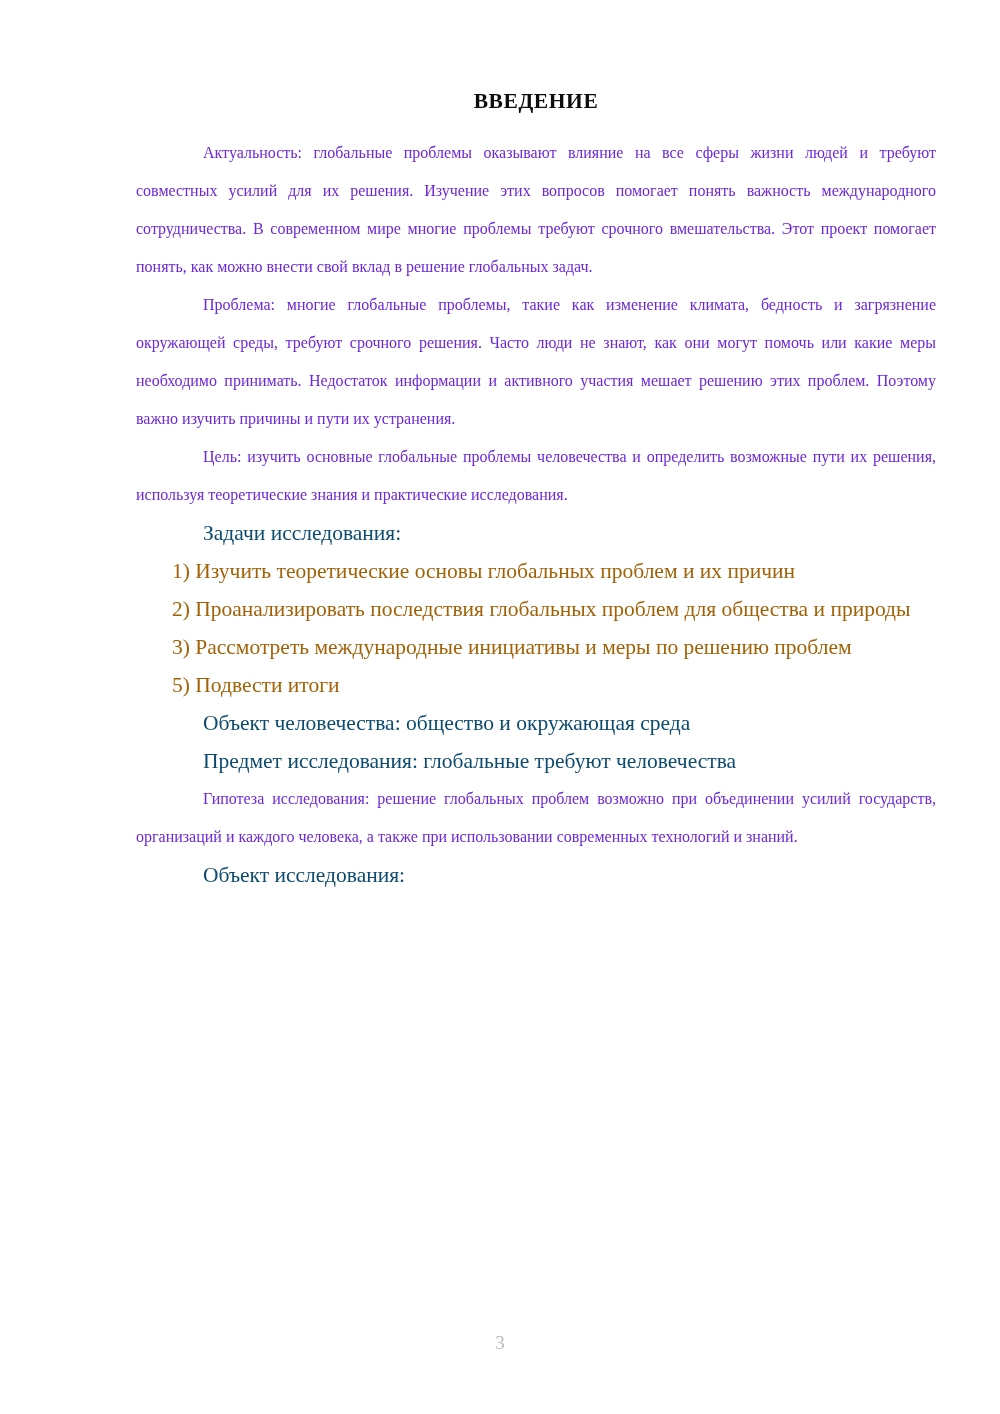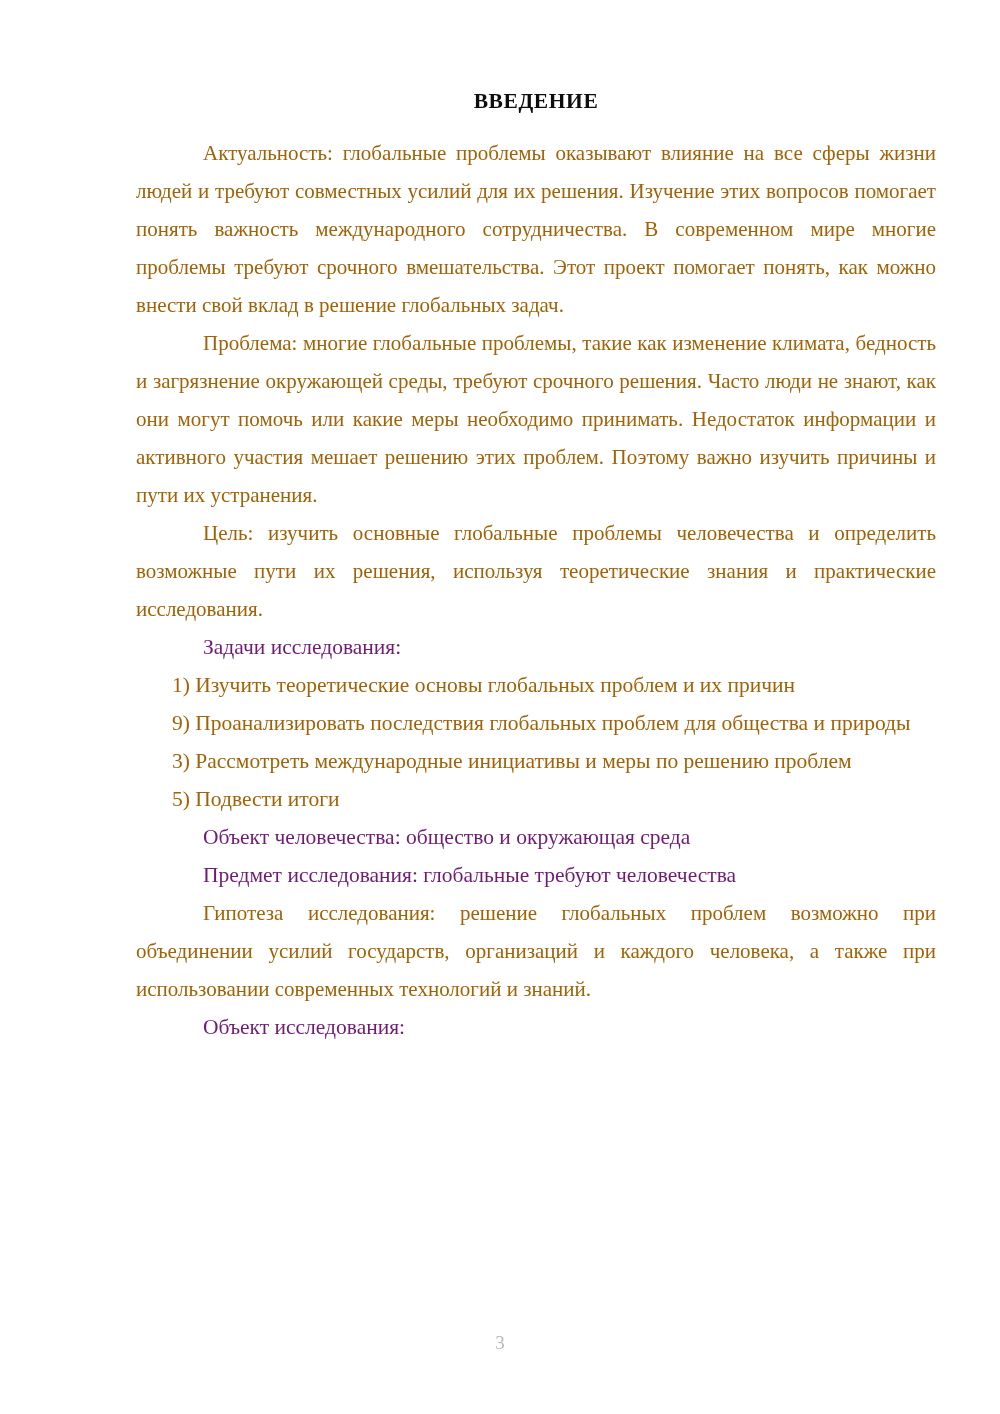--- a/index.html
+++ b/index.html
@@ -39,27 +39,27 @@
     font-size: 21.5px;
     font-weight: bold;
     text-align: center;
     letter-spacing: 0.6px;
     line-height: 30px;
     margin: 0 0 18px 0;
     color: #0d0d0d;
   }
 
   p.para {
-    font-size: 21px;
+    font-size: 16px;
     line-height: 38px;
     text-align: justify;
     text-justify: inter-word;
     text-indent: 67px;
     margin: 0 0 0 0;
-    color: #a16207;
+    color: #6d28d9;
     hyphens: none;
   }
 
   p.listitem {
     font-size: 21.5px;
     line-height: 38px;
     text-align: justify;
     text-justify: inter-word;
     text-indent: 36px;
     margin: 0;
@@ -69,21 +69,21 @@
   p.listitem.noindent-flow {
     text-align: left;
   }
 
   p.plainline {
     font-size: 21.5px;
     line-height: 38px;
     text-align: left;
     text-indent: 67px;
     margin: 0;
-    color: #701a75;
+    color: #0c4a6e;
   }
 
   .page-number {
     position: absolute;
     left: 0;
     top: 1331px;
     width: 1000px;
     text-align: center;
     font-size: 19px;
     line-height: 24px;
@@ -103,21 +103,21 @@
     <p class="para">Актуальность: глобальные проблемы оказывают влияние на все сферы жизни людей и требуют совместных усилий для их решения. Изучение этих вопросов помогает понять важность международного сотрудничества. В современном мире многие проблемы требуют срочного вмешательства. Этот проект помогает понять, как можно внести свой вклад в решение глобальных задач.</p>
 
     <p class="para">Проблема: многие глобальные проблемы, такие как изменение климата, бедность и загрязнение окружающей среды, требуют срочного решения. Часто люди не знают, как они могут помочь или какие меры необходимо принимать. Недостаток информации и активного участия мешает решению этих проблем. Поэтому важно изучить причины и пути их устранения.</p>
 
     <p class="para">Цель: изучить основные глобальные проблемы человечества и определить возможные пути их решения, используя теоретические знания и практические исследования.</p>
 
     <p class="plainline">Задачи исследования:</p>
 
     <p class="listitem">1) Изучить теоретические основы глобальных проблем и их причин</p>
 
-    <p class="listitem">9) Проанализировать последствия глобальных проблем для общества и природы</p>
+    <p class="listitem">2) Проанализировать последствия глобальных проблем для общества и природы</p>
 
     <p class="listitem">3) Рассмотреть международные инициативы и меры по решению проблем</p>
 
 
     <p class="listitem noindent-flow">5) Подвести итоги</p>
 
     <p class="plainline">Объект человечества: общество и окружающая среда</p>
 
     <p class="plainline">Предмет исследования: глобальные требуют человечества</p>
 

